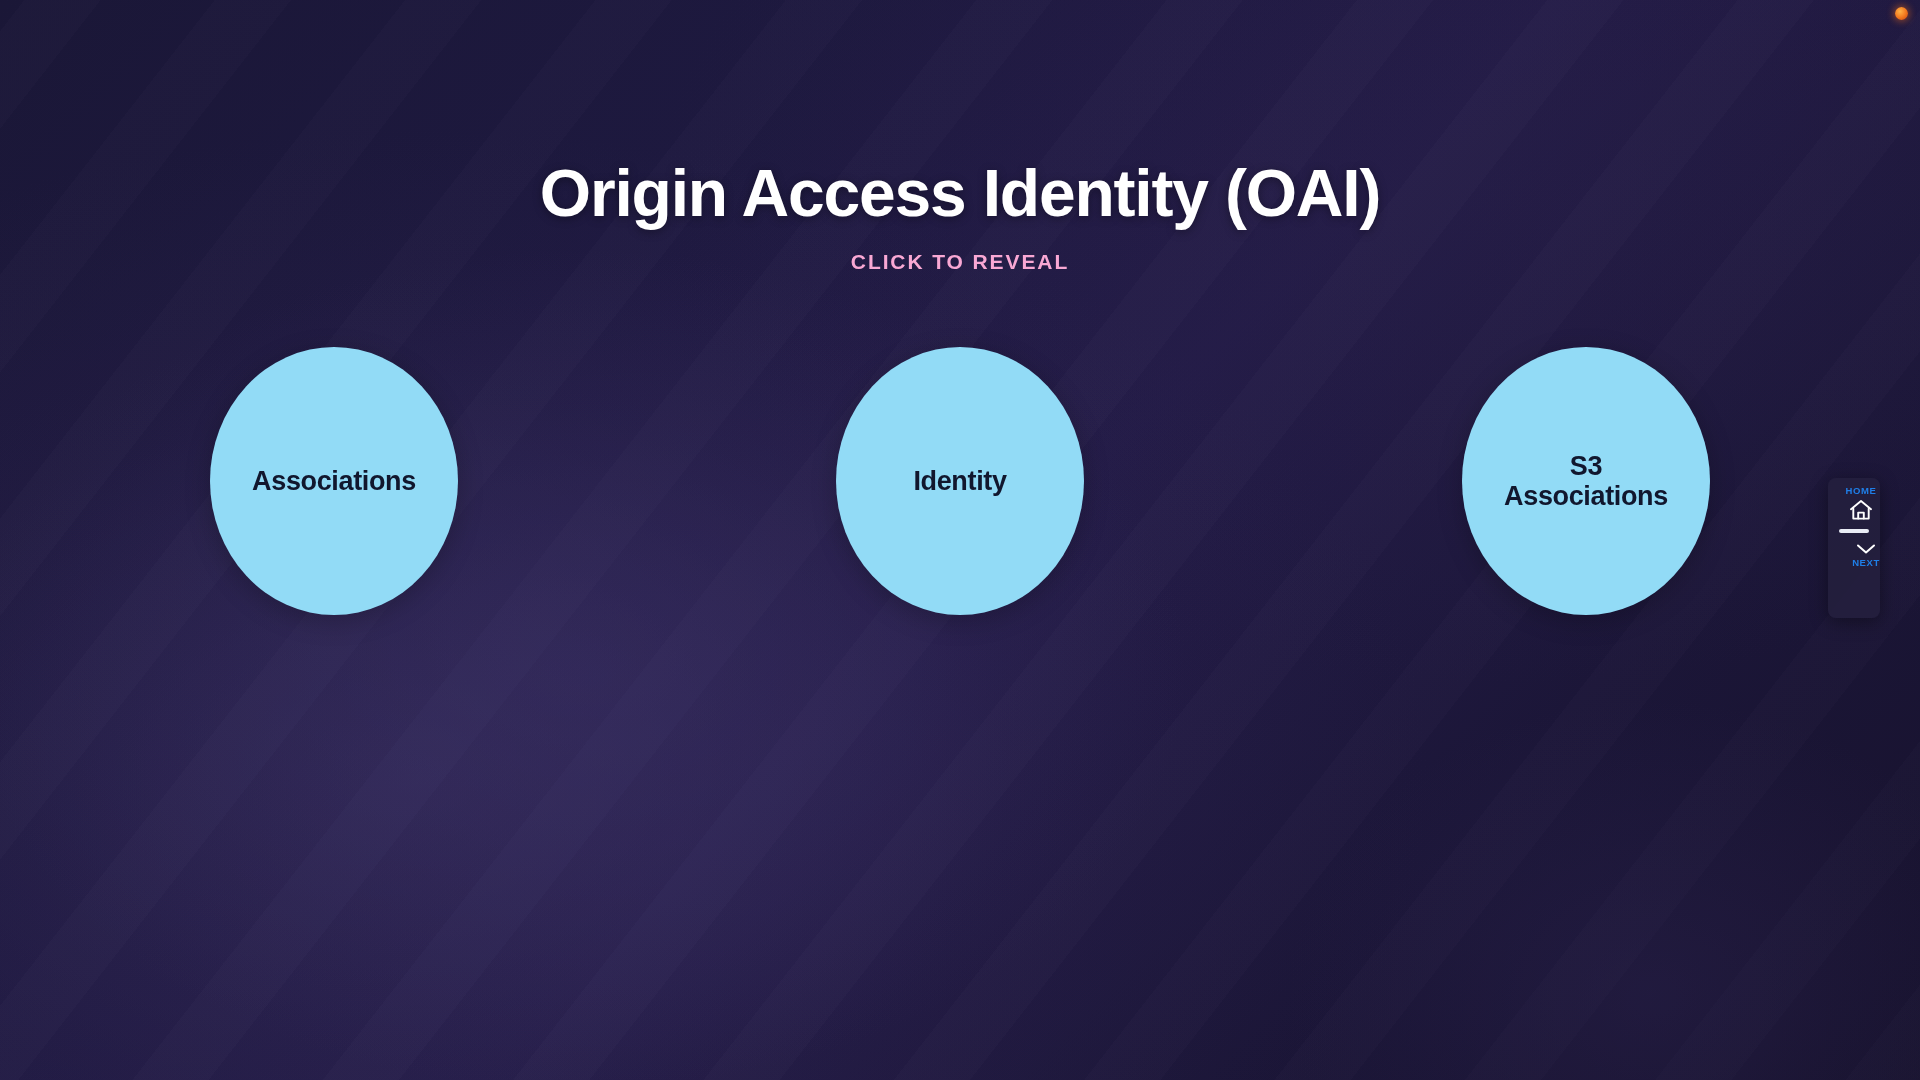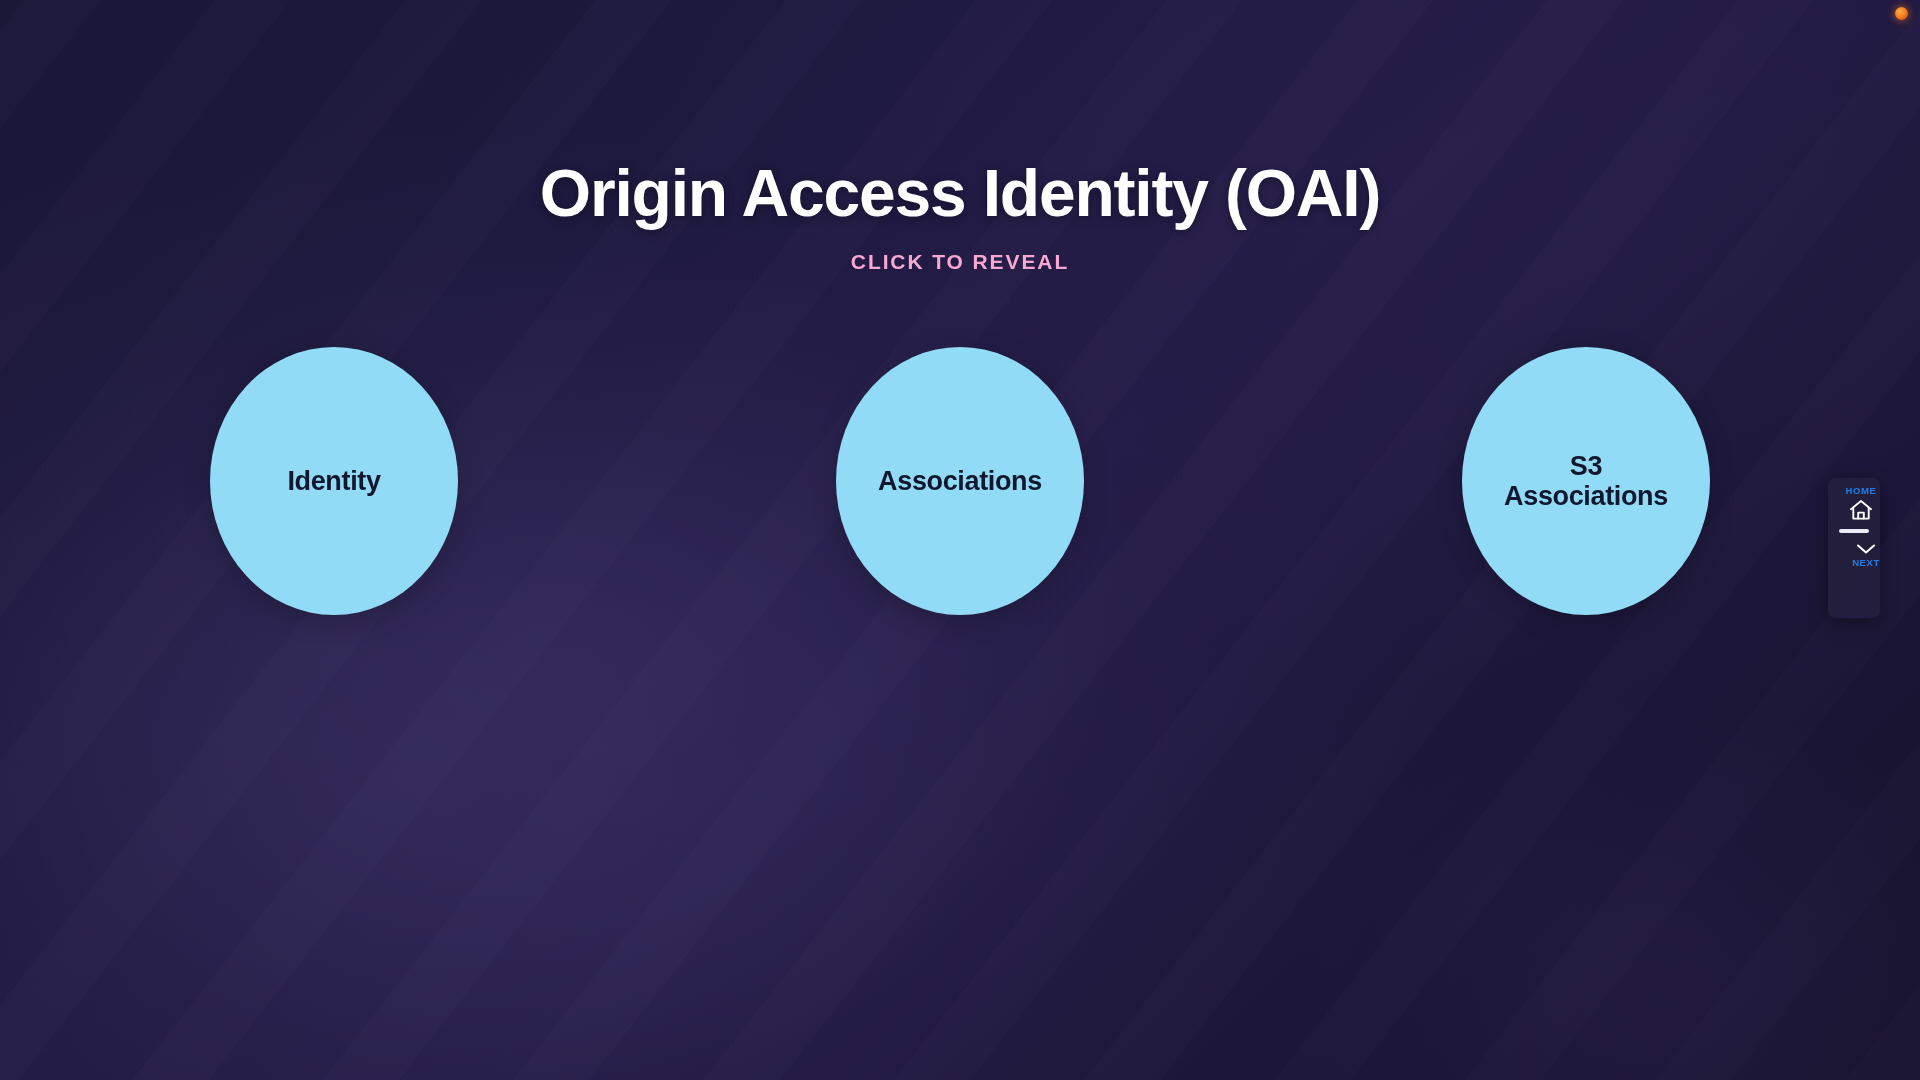--- a/index.html
+++ b/index.html
@@ -199,25 +199,25 @@
 
 <div class="content">
 
   <h1 class="page-title">Origin Access Identity (OAI)</h1>
 
   <div class="reveal-hint">CLICK TO REVEAL</div>
 
   <div class="circle-row">
 
     <div class="circle-card">
+      <span class="circle-label">Associations</span>
+    </div>
+
+    <div class="circle-card">
       <span class="circle-label">Identity</span>
-    </div>
-
-    <div class="circle-card">
-      <span class="circle-label">Associations</span>
     </div>
 
     <div class="circle-card">
       <span class="circle-label">S3
 Associations</span>
     </div>
 
 
   </div>
 </div>

